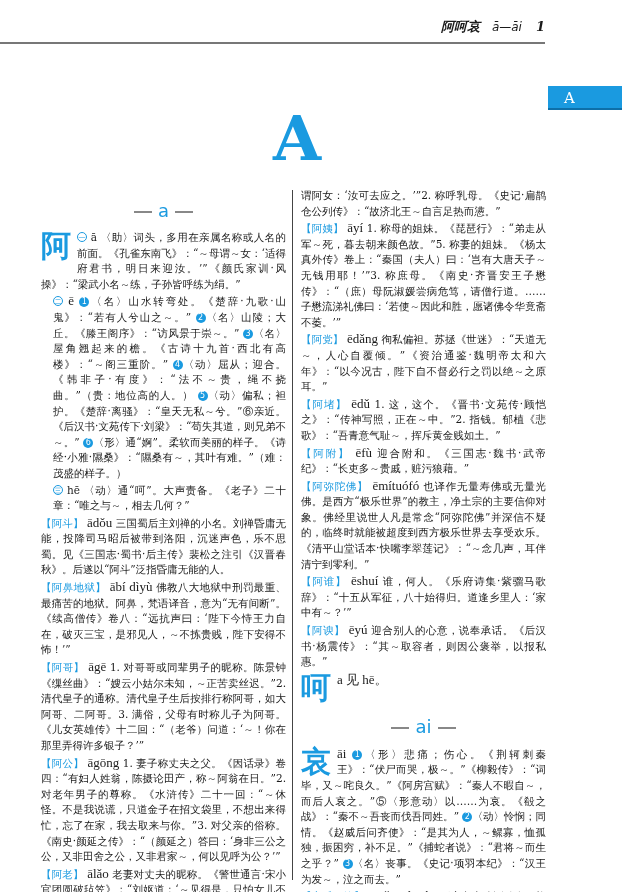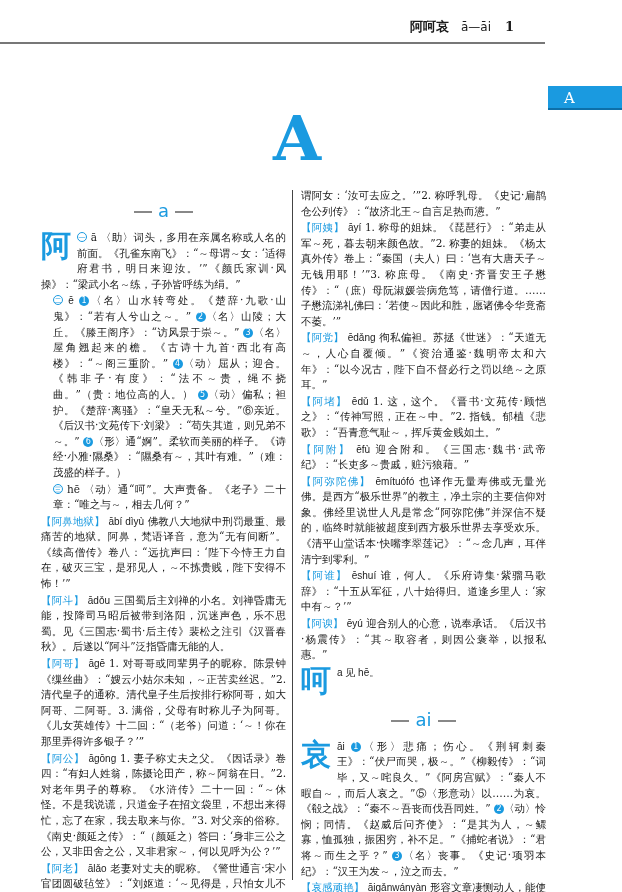--- a/index.html
+++ b/index.html
@@ -1,35 +1,35 @@
 <!DOCTYPE html>
 <html><head>
 <meta charset="utf-8">
 <style>
   html, body { margin:0; padding:0; }
   body { width:622px; height:892px; background:#ffffff; position:relative; overflow:hidden;
          font-family:"DejaVu Serif", serif; color:#1a1a1a; }
   .running-head { position:absolute; left:410px; top:18px; width:135px; height:24px;
-         font-size:13px; font-weight:bold; white-space:nowrap; text-align:left; }
+         font-size:13px; font-weight:bold; white-space:nowrap; text-align:right;font-style:italic; }
   .running-head .pin { font-family:"DejaVu Sans", sans-serif; font-weight:normal; margin:0 14px 0 12px; font-size:12px; }
   .head-rule { position:absolute; left:0; top:42px; width:545px; height:2px; background:#777; }
   .tab { position:absolute; left:548px; top:86px; width:74px; height:24px; background:#1a9ae0;
          border-bottom:2px solid #0d6fa8; color:#fff; font-size:15px; line-height:24px; padding-left:16px; box-sizing:border-box; }
   .big-letter { position:absolute; left:252px; top:108px; width:90px; text-align:center;
          font-size:62px; line-height:62px; color:#1a9ae0; font-weight:bold; }
   .col { position:absolute; font-size:10.5px; line-height:15.6px; }
   .col-left { left:40px; top:196px; width:247px; }
   .col-right { left:300px; top:187px; width:247px; }
   .divider { position:absolute; left:292px; top:190px; width:1px; height:690px; background:#444; }
   .section-head { text-align:center; color:#1a9ae0; font-family:"DejaVu Sans", sans-serif; font-size:18px; line-height:26px; margin:2px 0 6px 0; }
   .section-head .dash { display:inline-block; width:18px; height:2px; background:#888; vertical-align:middle; margin:0 6px; }
   .entry { text-align:justify; margin:1px; }
   .hw { float:left; font-size:30px; line-height:32px; color:#1a9ae0; font-weight:bold; margin:0 6px 0 0; }
   .compound { color:#1a9ae0; font-weight:normal; }
-  .pin { font-family:Liberation Sans, sans-serif; font-size:10px; }
+  .pin { font-family:Liberation Serif, serif; font-size:13px; }
   .sense { display:inline-block; width:10px; height:10px; border-radius:50%; background:#1a9ae0; color:#fff;
            font-size:8px; line-height:10px; text-align:center; font-family:"DejaVu Sans", sans-serif; vertical-align:1px; }
   .read { display:inline-block; width:10px; height:10px; border-radius:50%; border:1px solid #1a9ae0; color:#1a9ae0;
           font-size:7px; line-height:10px; text-align:center; vertical-align:1px; box-sizing:border-box;}
   .indent { padding-left:12px; }
 </style>
 </head>
 <body>
 
 <div class="running-head">
@@ -59,28 +59,28 @@
     <span class="sense">4</span><span>〈动〉屈从；迎合。《韩非子·有度》：“法不～贵，绳不挠曲。”（贵：地位高的人。）</span>
     <span class="sense">5</span><span>〈动〉偏私；袒护。《楚辞·离骚》：“皇天无私～兮。”⑥亲近。《后汉书·文苑传下·刘梁》：“苟失其道，则兄弟不～。”</span>
     <span class="sense">6</span><span>〈形〉通“婀”。柔软而美丽的样子。《诗经·小雅·隰桑》：“隰桑有～，其叶有难。”（难：茂盛的样子。）</span>
   </div>
   <div class="entry indent">
     <span class="read">三</span>
     <span>hē 〈动〉通“呵”。大声责备。《老子》二十章：“唯之与～，相去几何？”</span>
   </div>
 
   <div class="entry">
+    <span class="compound">【<span>阿斗</span>】</span>
+    <span class="pin">ādǒu</span>
+    <span>三国蜀后主刘禅的小名。刘禅昏庸无能，投降司马昭后被带到洛阳，沉迷声色，乐不思蜀。见《三国志·蜀书·后主传》裴松之注引《汉晋春秋》。后遂以“阿斗”泛指昏庸无能的人。</span>
+  </div>
+  <div class="entry">
     <span class="compound">【<span>阿鼻地狱</span>】</span>
     <span class="pin">ābí dìyù</span>
     <span>佛教八大地狱中刑罚最重、最痛苦的地狱。阿鼻，梵语译音，意为“无有间断”。《续高僧传》卷八：“远抗声曰：‘陛下今恃王力自在，破灭三宝，是邪见人，～不拣贵贱，陛下安得不怖！’”</span>
-  </div>
-  <div class="entry">
-    <span class="compound">【<span>阿斗</span>】</span>
-    <span class="pin">ādǒu</span>
-    <span>三国蜀后主刘禅的小名。刘禅昏庸无能，投降司马昭后被带到洛阳，沉迷声色，乐不思蜀。见《三国志·蜀书·后主传》裴松之注引《汉晋春秋》。后遂以“阿斗”泛指昏庸无能的人。</span>
   </div>
   <div class="entry">
     <span class="compound">【<span>阿哥</span>】</span>
     <span class="pin">āgē</span>
     <span>1. 对哥哥或同辈男子的昵称。陈景钟《缫丝曲》：“嫂云小姑尔未知，～正苦卖丝迟。”2. 清代皇子的通称。清代皇子生后按排行称阿哥，如大阿哥、二阿哥。3. 满俗，父母有时称儿子为阿哥。《儿女英雄传》十二回：“（老爷）问道：‘～！你在那里弄得许多银子？’”</span>
   </div>
   <div class="entry">
     <span class="compound">【<span>阿公</span>】</span>
     <span class="pin">āgōng</span>
     <span>1. 妻子称丈夫之父。《因话录》卷四：“有妇人姓翁，陈摄论田产，称～阿翁在日。”2. 对老年男子的尊称。《水浒传》二十一回：“～休怪。不是我说谎，只道金子在招文袋里，不想出来得忙，忘了在家，我去取来与你。”3. 对父亲的俗称。《南史·颜延之传》：“（颜延之）答曰：‘身非三公之公，又非田舍之公，又非君家～，何以见呼为公？’”</span>
@@ -92,21 +92,21 @@
   </div>
 
 </div>
 
 <div class="col col-right">
   <div class="entry">谓阿女：‘汝可去应之。’”2. 称呼乳母。《史记·扁鹊仓公列传》：“故济北王～自言足热而懑。”</div>
 
   <div class="entry">
     <span class="compound">【<span>阿姨</span>】</span>
     <span class="pin">āyí</span>
-    <span>1. 称母的姐妹。《琵琶行》：“弟走从军～死，暮去朝来颜色故。”2. 称妻的姐妹。《杨太真外传》卷上：“秦国（夫人）曰：‘岂有大唐天子～无钱用耶！’”3. 称庶母。《南史·齐晋安王子懋传》：“（庶）母阮淑媛尝病危笃，请僧行道。……子懋流涕礼佛曰：‘若使～因此和胜，愿诸佛令华竟斋不萎。’”</span>
+    <span>1. 称母的姐妹。《琵琶行》：“弟走从军～死，暮去朝来颜色故。”5. 称妻的姐妹。《杨太真外传》卷上：“秦国（夫人）曰：‘岂有大唐天子～无钱用耶！’”3. 称庶母。《南史·齐晋安王子懋传》：“（庶）母阮淑媛尝病危笃，请僧行道。……子懋流涕礼佛曰：‘若使～因此和胜，愿诸佛令华竟斋不萎。’”</span>
   </div>
   <div class="entry">
     <span class="compound">【<span>阿党</span>】</span>
     <span class="pin">ēdǎng</span>
     <span>徇私偏袒。苏拯《世迷》：“天道无～，人心自覆倾。”《资治通鉴·魏明帝太和六年》：“以今况古，陛下自不督必行之罚以绝～之原耳。”</span>
   </div>
   <div class="entry">
     <span class="compound">【<span>阿堵</span>】</span>
     <span class="pin">ēdǔ</span>
     <span>1. 这，这个。《晋书·文苑传·顾恺之》：“传神写照，正在～中。”2. 指钱。郁植《悲歌》：“吾青意气耻～，挥斥黄金贱如土。”</span>

